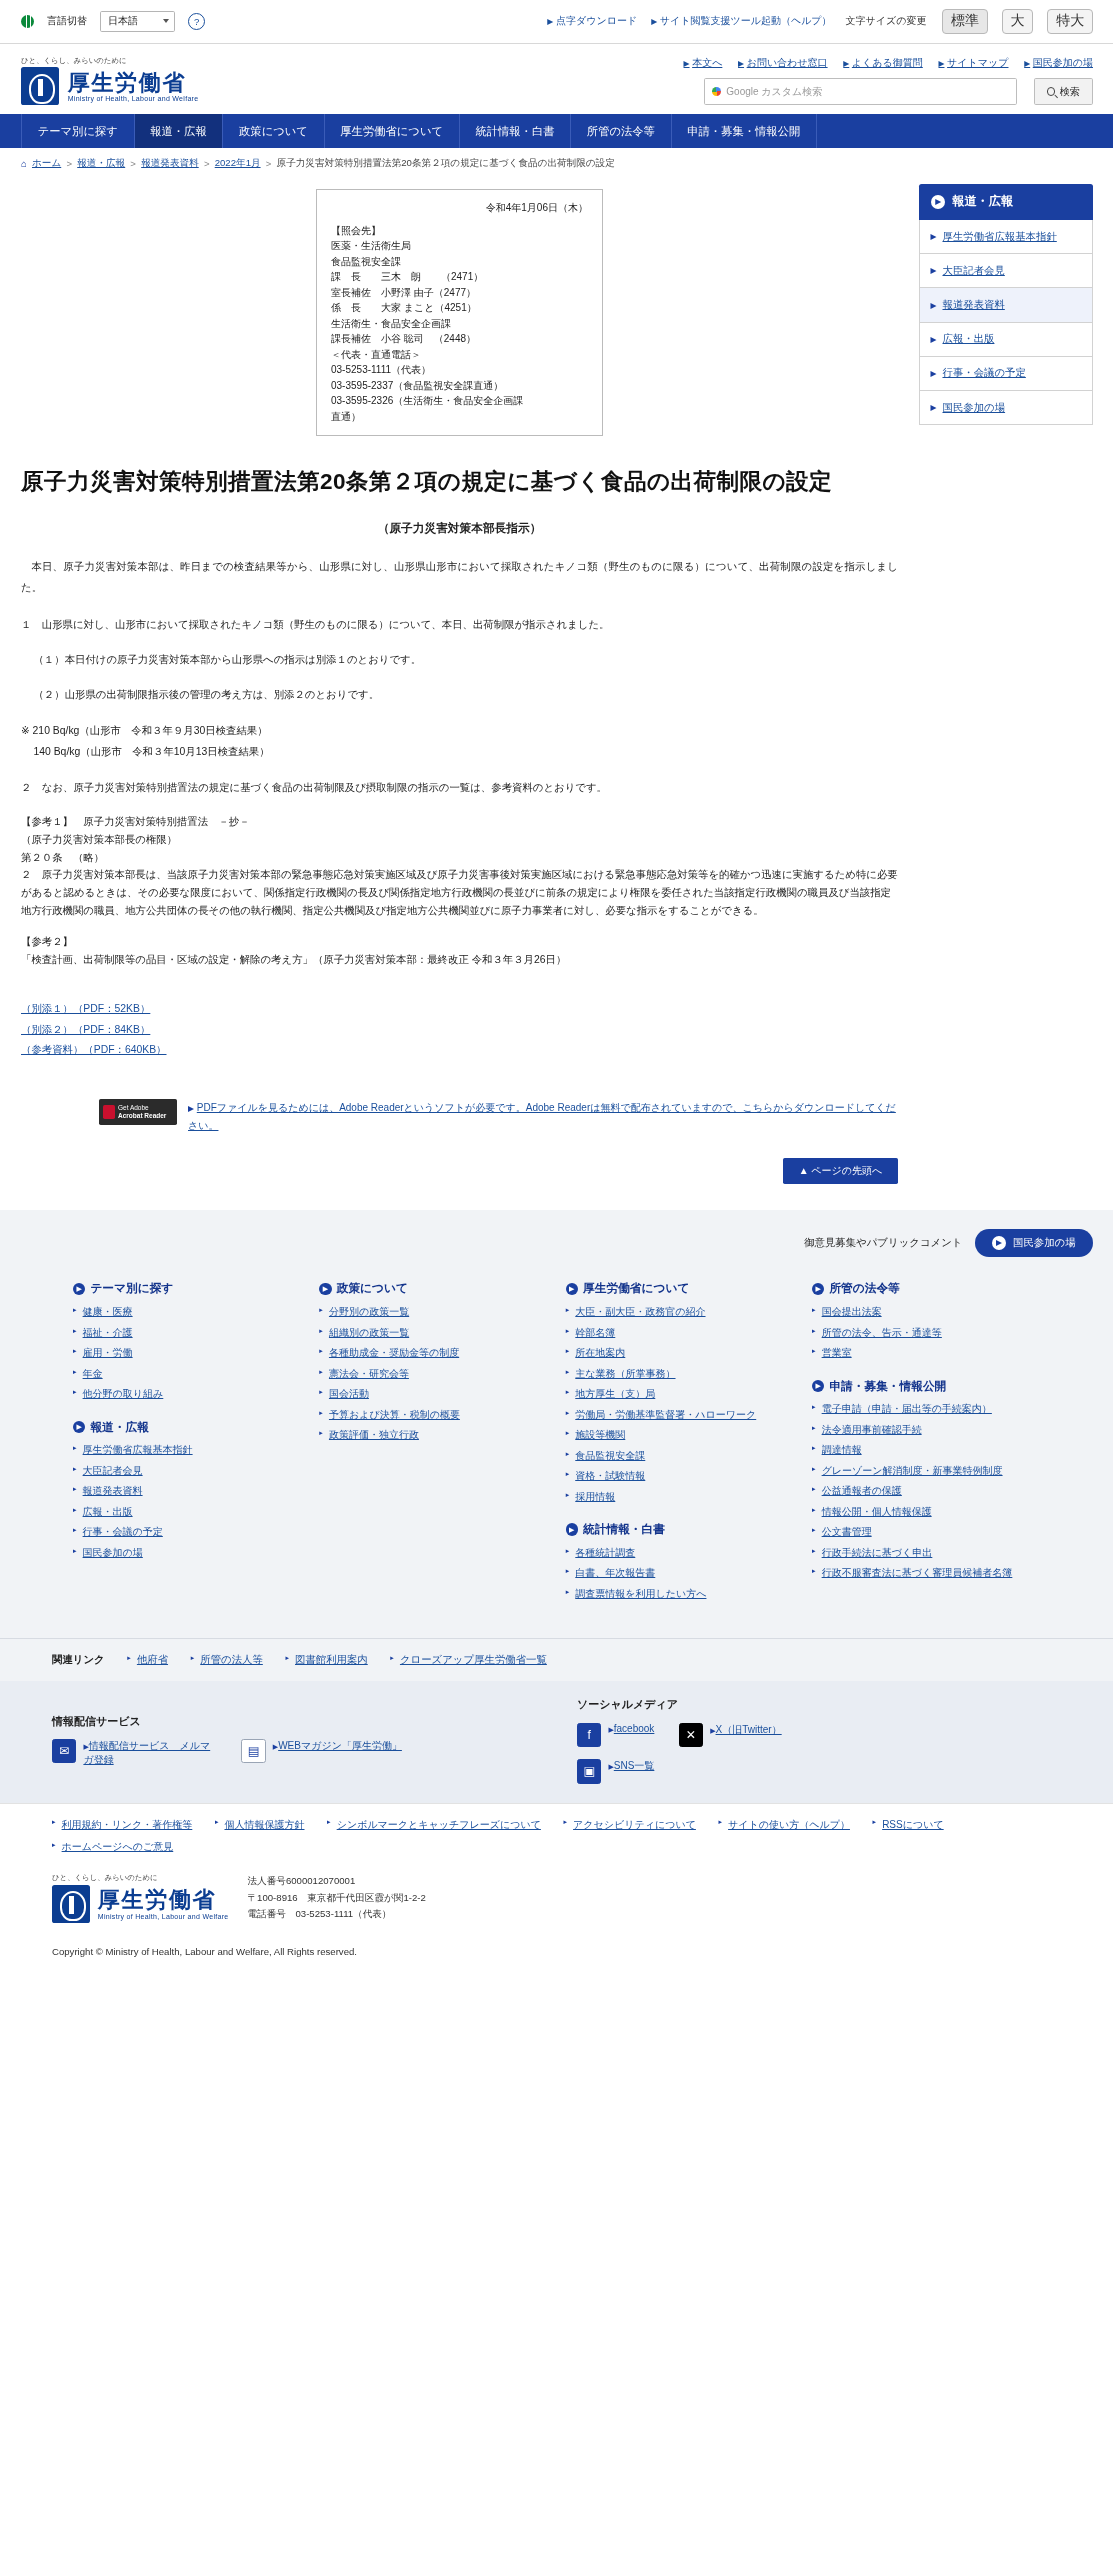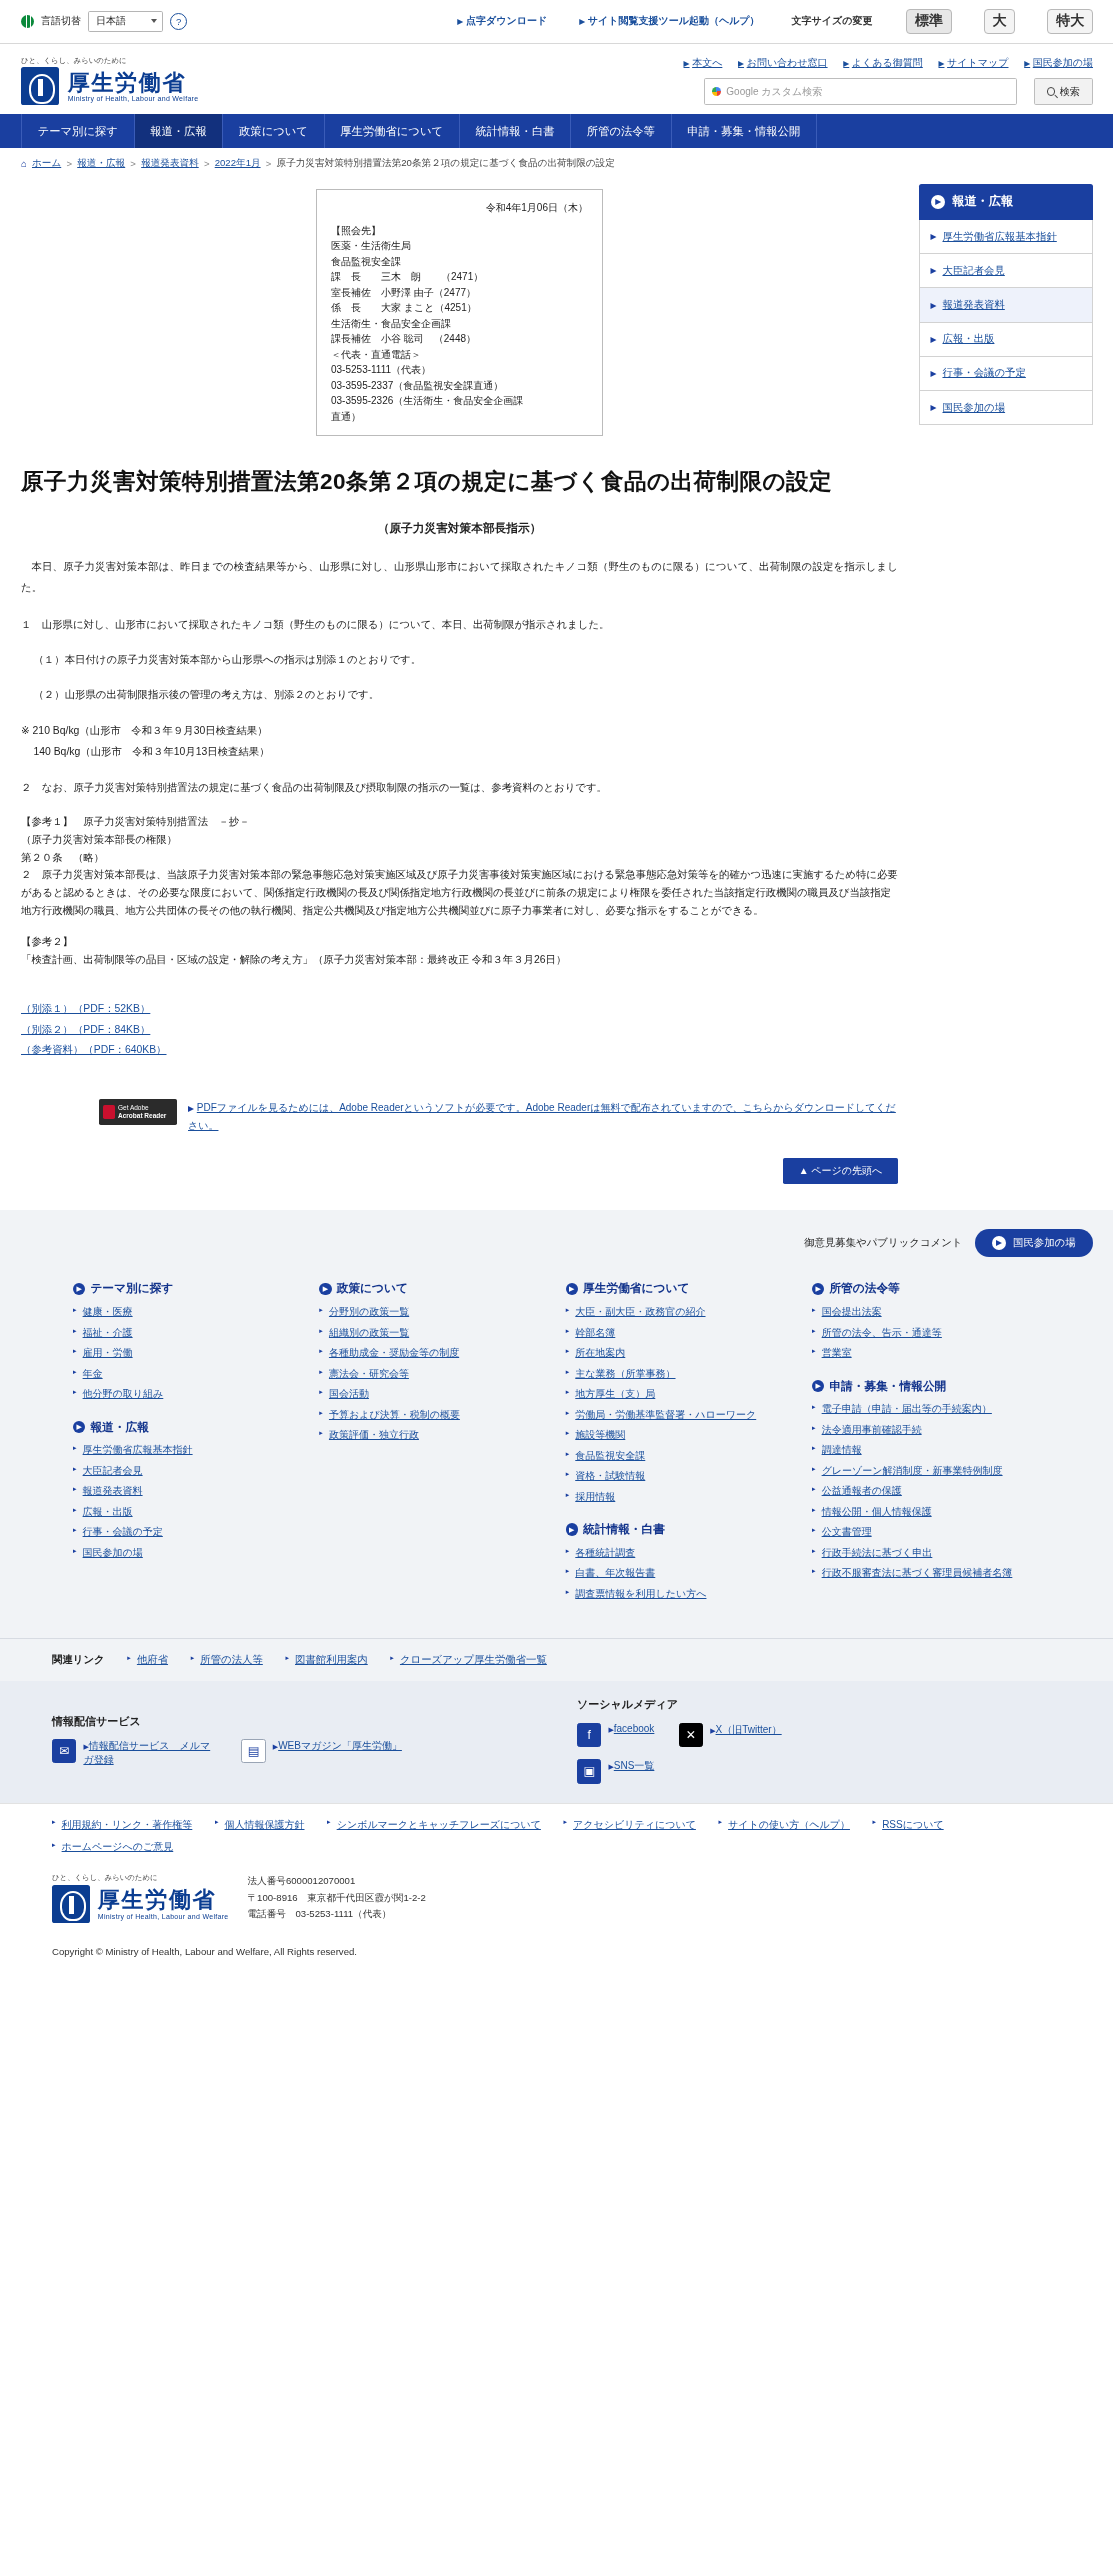--- a/index.html
+++ b/index.html
@@ -16,36 +16,36 @@
   
   .utilbar {
     border-bottom:0.9px solid #d8d8d8;
     background:#fff;
     padding:8.7px 21px;
     display:flex;
     align-items:center;
     gap:12.2px;
     font-size:10px;
   }
-  .util-left { display:flex; align-items:center; gap:7px; }
+  .util-left { display:flex; align-items:center; gap:13px; }
   .globe {
     width:13px;height:13px;border-radius:50%;
     background:#0b8a3c;display:inline-block;position:relative;
   }
   .globe:after{content:"";position:absolute;left:5.2px;top:0;width:2.6px;height:13px;border-left:0.9px solid #fff;border-right:0.9px solid #fff;}
   .lang-select{
     border:0.9px solid #b5b5b5;background:#fff;padding:2.6px 19px 2.6px 7px;
     font-size:10px;position:relative;border-radius:1.7px;min-width:75px;display:inline-block;
   }
   .lang-select .caret{position:absolute;right:5.2px;top:7.8px;border-left:3.5px solid transparent;border-right:3.5px solid transparent;border-top:4.4px solid #555;}
   .help-btn{
     width:17.4px;height:17.4px;border-radius:50%;border:0.9px solid #1a4f9c;color:#1a4f9c;
     display:inline-flex;align-items:center;justify-content:center;font-size:9.6px;background:#fff;
   }
-  .util-right{ margin-left:auto; display:flex; align-items:center; gap:32px; font-size:10px;font-weight:bold;}
+  .util-right{ margin-left:auto; display:flex; align-items:center; gap:14px; font-size:10px;}
   .util-right .lnk{color:#1a4f9c;}
   .util-right .arrow{color:#1a4f9c;margin-right:2.6px;font-size:7.8px;}
   .fontsize-label{font-size:10px;color:#333;margin-right:1.7px;}
   .fs-btn{
     border:0.9px solid #b9b9b9;background:#f4f4f4;padding:2.6px 7.8px;font-size:14px;border-radius:4px;color:#333;
   }
   .fs-btn.active{background:#e7e7e7;}
 
   
   .header{

